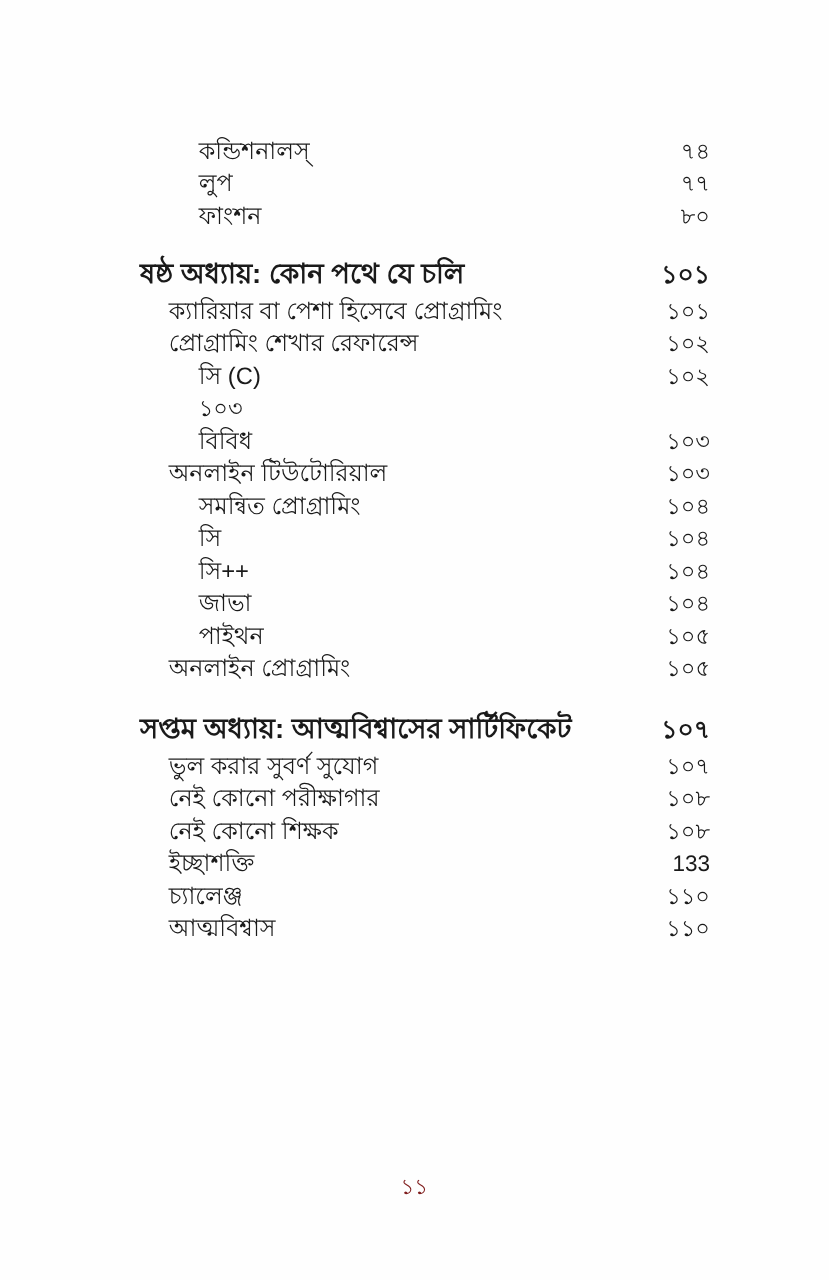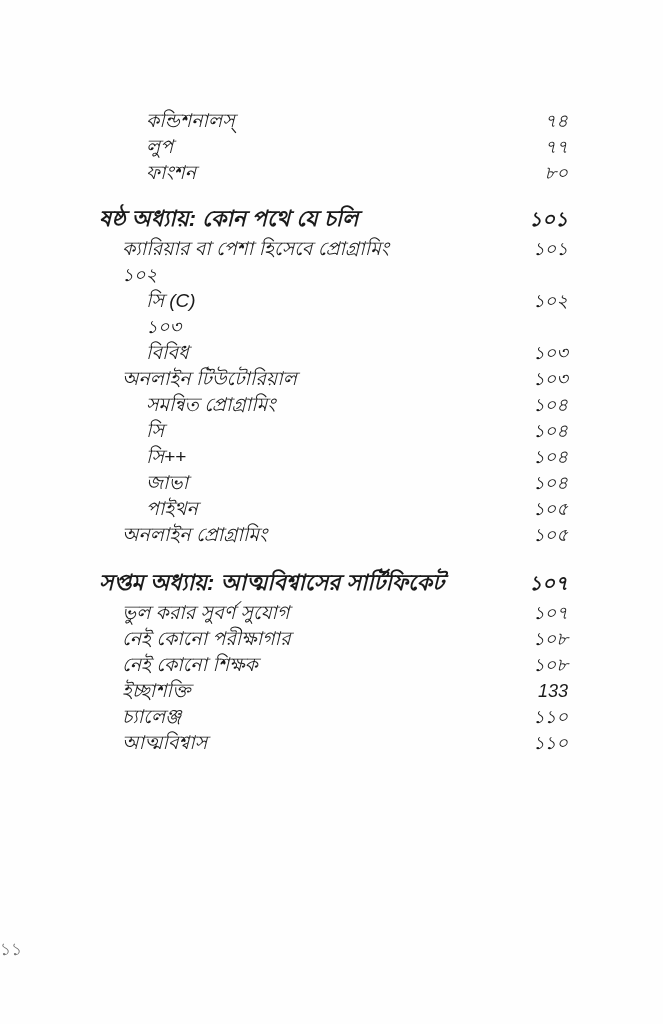--- a/index.html
+++ b/index.html
@@ -12,23 +12,22 @@
     width: 663px;
     height: 1024px;
     margin: 0 auto;
     background: #fefefe;
     color: #1a1a1a;
     overflow: hidden;
   }
   .toc {
     position: absolute;
     top: 108px;
-    left: 4px;
+    left: 17px;
     right: 0;
-    font-style: italic;
   }
   .row {
     display: flex;
     justify-content: space-between;
     align-items: baseline;
     height: 26px;
     line-height: 26px;
     font-size: 19px;
     padding-right: 95px;
     white-space: nowrap;
@@ -47,22 +46,23 @@
     line-height: 34px;
   }
   .row.chapter .pagenum { font-size: 20px; }
   .row.chapter.gap-small { margin-top: 16px; }
   .row.chapter.gap-large { margin-top: 18px; }
   .folio {
     position: absolute;
     top: 936px;
     left: 0;
     width: 100%;
+    text-align: center;
     font-size: 17px;
-    color: #737373;
+    color: #7f1d1d;
   }
 </style>
 </head>
 <body>
 
 <div class="page">
   <div class="toc" id="toc-container">
       <div class="row level-2">
         <span class="label">কন্ডিশনালস্</span>
         <span class="pagenum">৭৪</span>
@@ -77,20 +77,21 @@
       </div>
       <div class="row chapter level-0 gap-small">
         <span class="label">ষষ্ঠ অধ্যায়: কোন পথে যে চলি</span>
         <span class="pagenum">১০১</span>
       </div>
       <div class="row level-1">
         <span class="label">ক্যারিয়ার বা পেশা হিসেবে প্রোগ্রামিং</span>
         <span class="pagenum">১০১</span>
       </div>
       <div class="row level-1">
+        <span class="label">প্রোগ্রামিং শেখার রেফারেন্স</span>
         <span class="pagenum">১০২</span>
       </div>
       <div class="row level-2">
         <span class="label">সি (C)</span>
         <span class="pagenum">১০২</span>
       </div>
       <div class="row level-2">
         <span class="pagenum">১০৩</span>
       </div>
       <div class="row level-2">

